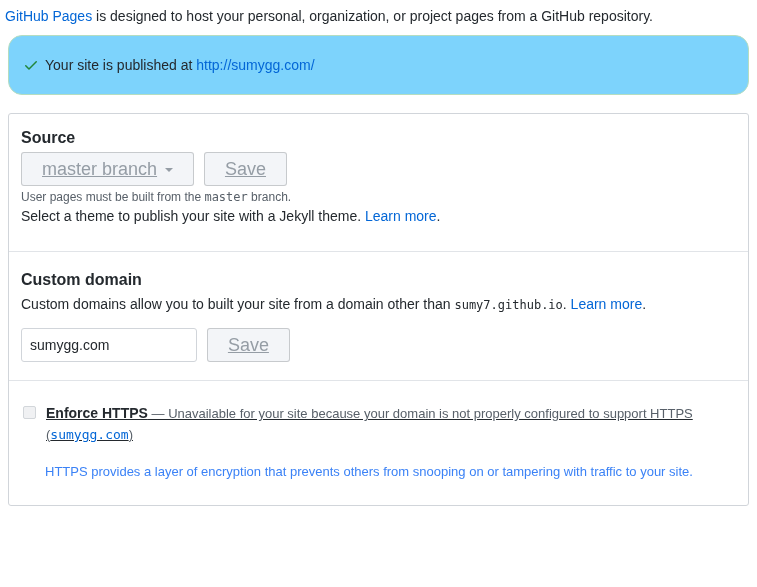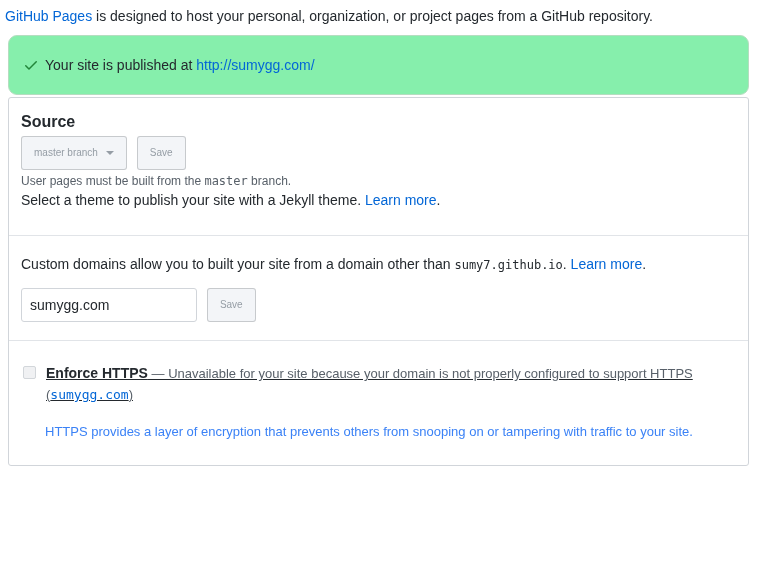--- a/index.html
+++ b/index.html
@@ -13,53 +13,54 @@
   }
   a { color: #0366d6; text-decoration: none; cursor: pointer; }
   code {
     font-family: "DejaVu Sans Mono", "Liberation Mono", monospace;
     font-size: 12px;
   }
   .page { padding: 0 8px; }
   .intro { margin: 7px 0 10px -3px; line-height: 18px; }
 
   .flash {
-    background: #86efac;
+    background: #7dd3fc;
     border: 1px solid #b5ddc0;
-    border-radius: 9px;
+    border-radius: 14px;
     padding: 19px 14px;
     line-height: 20px;
-    margin: 0 0 2px 0;
+    margin: 0 0 18px 0;
   }
   .flash .octicon { vertical-align: text-bottom; margin-right: 6px; }
 
   .box {
     background: #fff;
     border: 1px solid #d1d5da;
     border-radius: 3px;
   }
   .section { padding: 14px 12px 12px 12px; }
   .section.bordered { border-top: 1px solid #e1e4e8; padding: 18px 12px 14px 12px; }
   .section h3 { font-size: 16px; font-weight: bold; margin: 0 0 4px 0; line-height: 20px; }
   .section p.desc { margin: 0 0 12px 0; line-height: 21px; }
   .note { font-size: 12px; color: #586069; margin: 2px 0 0 0; line-height: 18px; }
   .mt-section { margin-top: 26px; }
 
   .btn {
     display: inline-block;
     font-family: inherit;
-    font-size: 10px;
+    font-size: 18px;
     line-height: 20px;
-    padding: 6px 12px;
+    padding: 6px 20px;
     border: 1px solid rgba(27,31,35,0.2);
     border-radius: 3px;
     background: #f3f5f8;
     color: #959da5;
     cursor: default;
     vertical-align: middle;
+    text-decoration: underline;
   }
   .btn.enabled {
     background: linear-gradient(180deg, #fafbfc, #eff3f6);
     color: #24292e;
     font-weight: 600;
     cursor: pointer;
   }
   .btn-row { margin: 2px 0 0 0; }
   .btn-row .btn + .btn { margin-left: 6px; }
   .caret {
@@ -137,20 +138,21 @@
       <p class="note">
         <span>User pages must be built from the </span><code>master</code><span> branch.</span>
       </p>
 
       <p class="desc">
         <span>Select a theme to publish your site with a Jekyll theme. </span><a href="#">Learn more</a><span>.</span>
       </p>
     </div>
 
     <div class="section bordered">
+      <h3>Custom domain</h3>
       <p class="desc">
         <span>Custom domains allow you to built your site from a domain other than </span><code>sumy7.github.io</code><span>. </span><a href="#">Learn more</a><span>.</span>
       </p>
       <div class="domain-row">
         <input type="text" class="domain-input" value="sumygg.com" style="">
         <button class="btn" disabled="">Save</button>
       </div>
     </div>
 
     <div class="section bordered">

